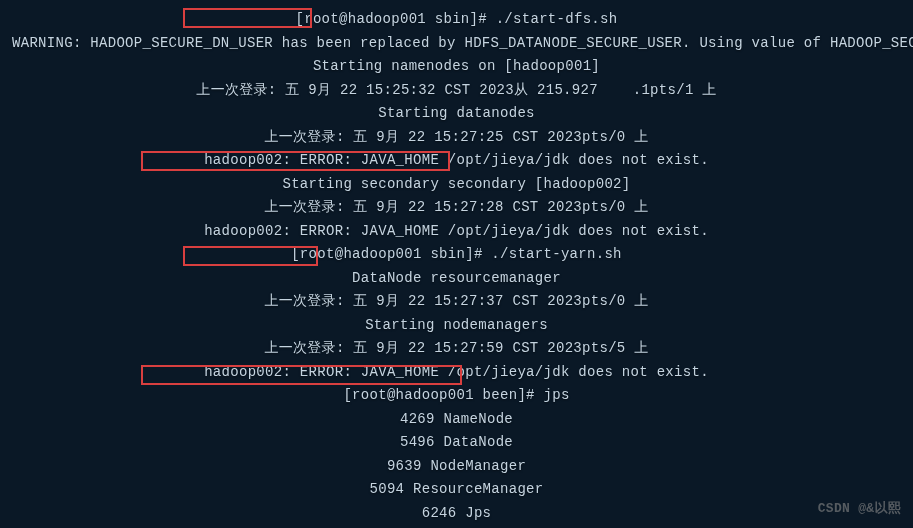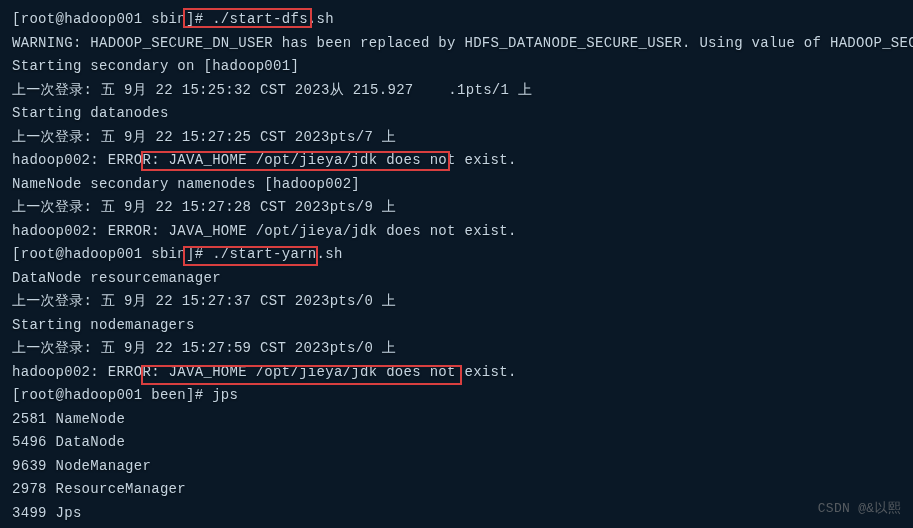--- a/index.html
+++ b/index.html
@@ -1,18 +1,19 @@
 <!DOCTYPE html>
 <html><head>
   <meta charset="utf-8">
   <style>
     * {
       margin: 0;
       padding: 0;
       box-sizing: border-box;
+      text-align: center;
     }
     body {
       background: #0a1826;
       color: #c5d4e0;
       font-family: 'Courier New', monospace;
       font-size: 14px;
       line-height: 23.5px;
       letter-spacing: 0.3px;
       padding: 8px 12px;
       width: 913px;
@@ -34,46 +35,47 @@
     .box2 { top: 151px; left: 141px; width: 309px; height: 20px; }
     .box3 { top: 246px; left: 183px; width: 135px; height: 20px; }
     .box4 { top: 365px; left: 141px; width: 321px; height: 20px; }
     .watermark {
       position: absolute;
       bottom: 8px;
       right: 12px;
       font-size: 13px;
       color: #888;
       opacity: 0.6;
+      font-weight: bold;
     }
   </style>
 </head>
 <body>
 
 <div class="line">[root@hadoop001 sbin]# ./start-dfs.sh</div>
 <div class="line">WARNING: HADOOP_SECURE_DN_USER has been replaced by HDFS_DATANODE_SECURE_USER. Using value of HADOOP_SECURE_DN_USER.</div>
-<div class="line">Starting secondary on [hadoop001]</div>
+<div class="line">Starting namenodes on [hadoop001]</div>
 <div class="line">上一次登录: 五 9月 22 15:25:32 CST 2023从 215.927    .1pts/1 上</div>
 <div class="line">Starting datanodes</div>
-<div class="line">上一次登录: 五 9月 22 15:27:25 CST 2023pts/7 上</div>
+<div class="line">上一次登录: 五 9月 22 15:27:25 CST 2023pts/0 上</div>
 <div class="line">hadoop002: ERROR: JAVA_HOME /opt/jieya/jdk does not exist.</div>
-<div class="line">NameNode secondary namenodes [hadoop002]</div>
-<div class="line">上一次登录: 五 9月 22 15:27:28 CST 2023pts/9 上</div>
+<div class="line">Starting secondary secondary [hadoop002]</div>
+<div class="line">上一次登录: 五 9月 22 15:27:28 CST 2023pts/0 上</div>
 <div class="line">hadoop002: ERROR: JAVA_HOME /opt/jieya/jdk does not exist.</div>
 <div class="line">[root@hadoop001 sbin]# ./start-yarn.sh</div>
 <div class="line">DataNode resourcemanager</div>
 <div class="line">上一次登录: 五 9月 22 15:27:37 CST 2023pts/0 上</div>
 <div class="line">Starting nodemanagers</div>
-<div class="line">上一次登录: 五 9月 22 15:27:59 CST 2023pts/0 上</div>
+<div class="line">上一次登录: 五 9月 22 15:27:59 CST 2023pts/5 上</div>
 <div class="line">hadoop002: ERROR: JAVA_HOME /opt/jieya/jdk does not exist.</div>
 <div class="line">[root@hadoop001 been]# jps</div>
-<div class="line">2581 NameNode</div>
+<div class="line">4269 NameNode</div>
 <div class="line">5496 DataNode</div>
 <div class="line">9639 NodeManager</div>
-<div class="line">2978 ResourceManager</div>
-<div class="line">3499 Jps</div>
+<div class="line">5094 ResourceManager</div>
+<div class="line">6246 Jps</div>
 
 <div class="highlight-box box1"></div>
 <div class="highlight-box box2"></div>
 <div class="highlight-box box3"></div>
 <div class="highlight-box box4"></div>
 
 <div class="watermark">CSDN @&amp;以熙</div>
 
 </body></html>

